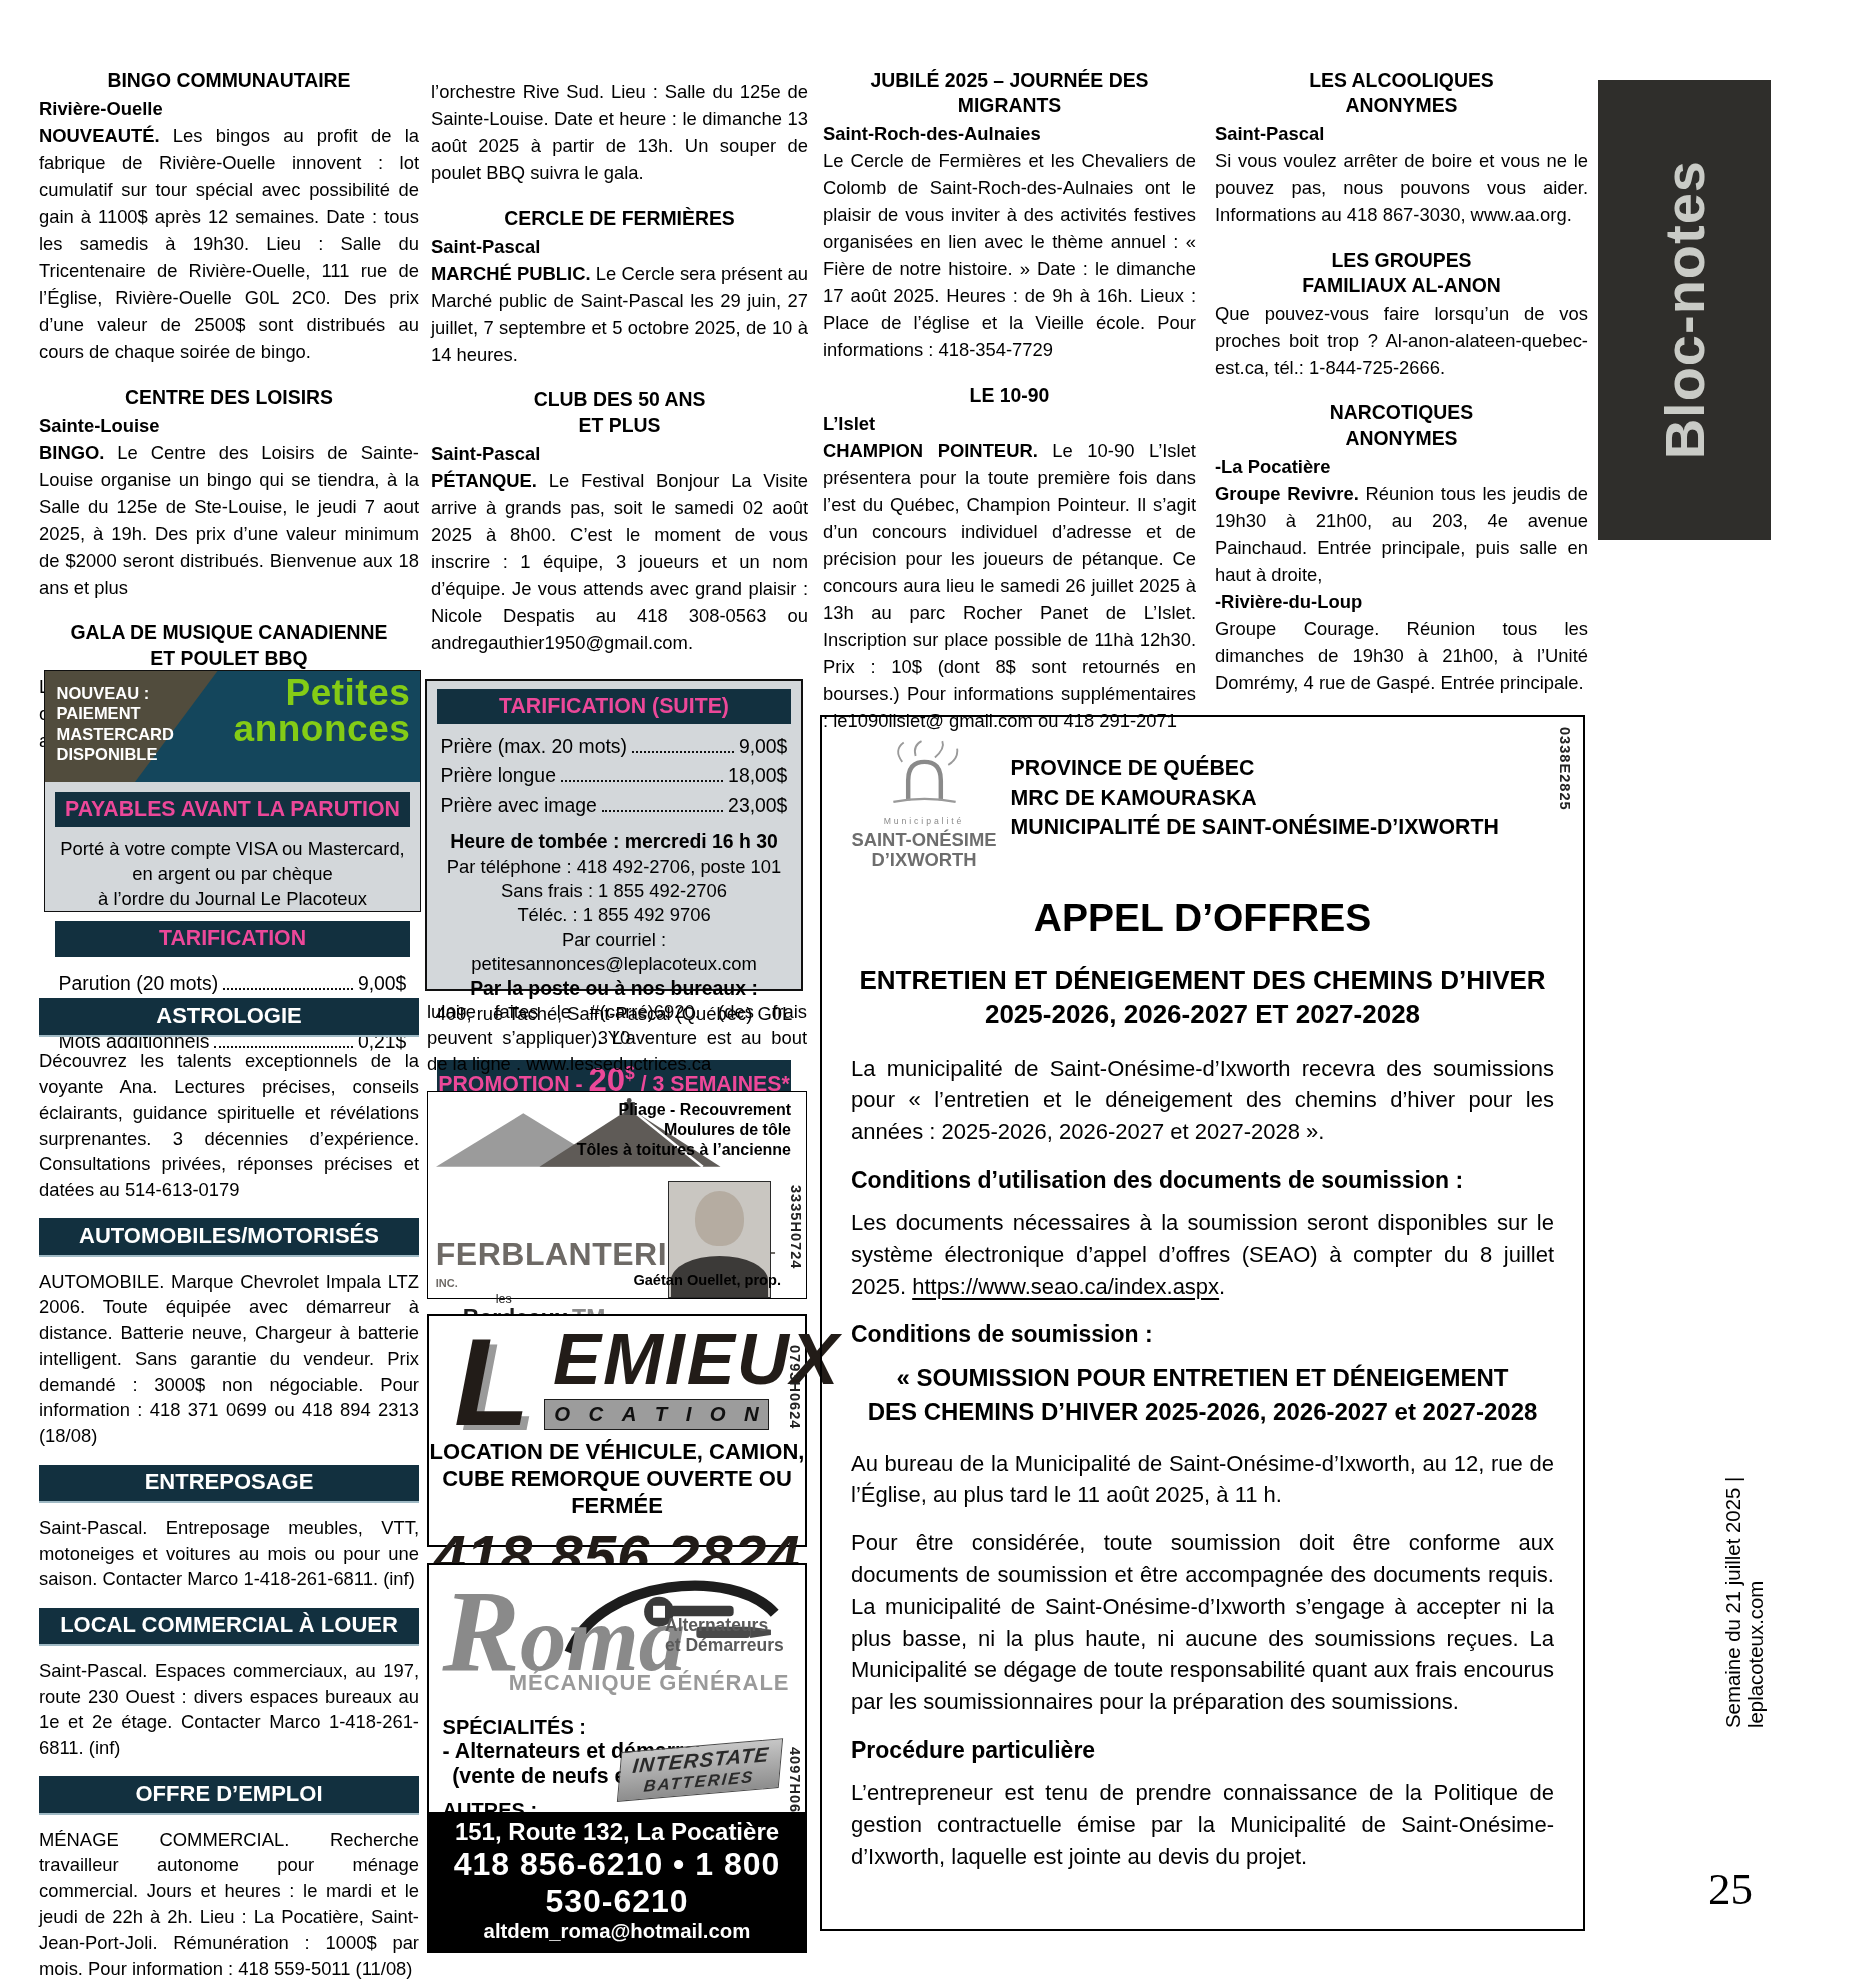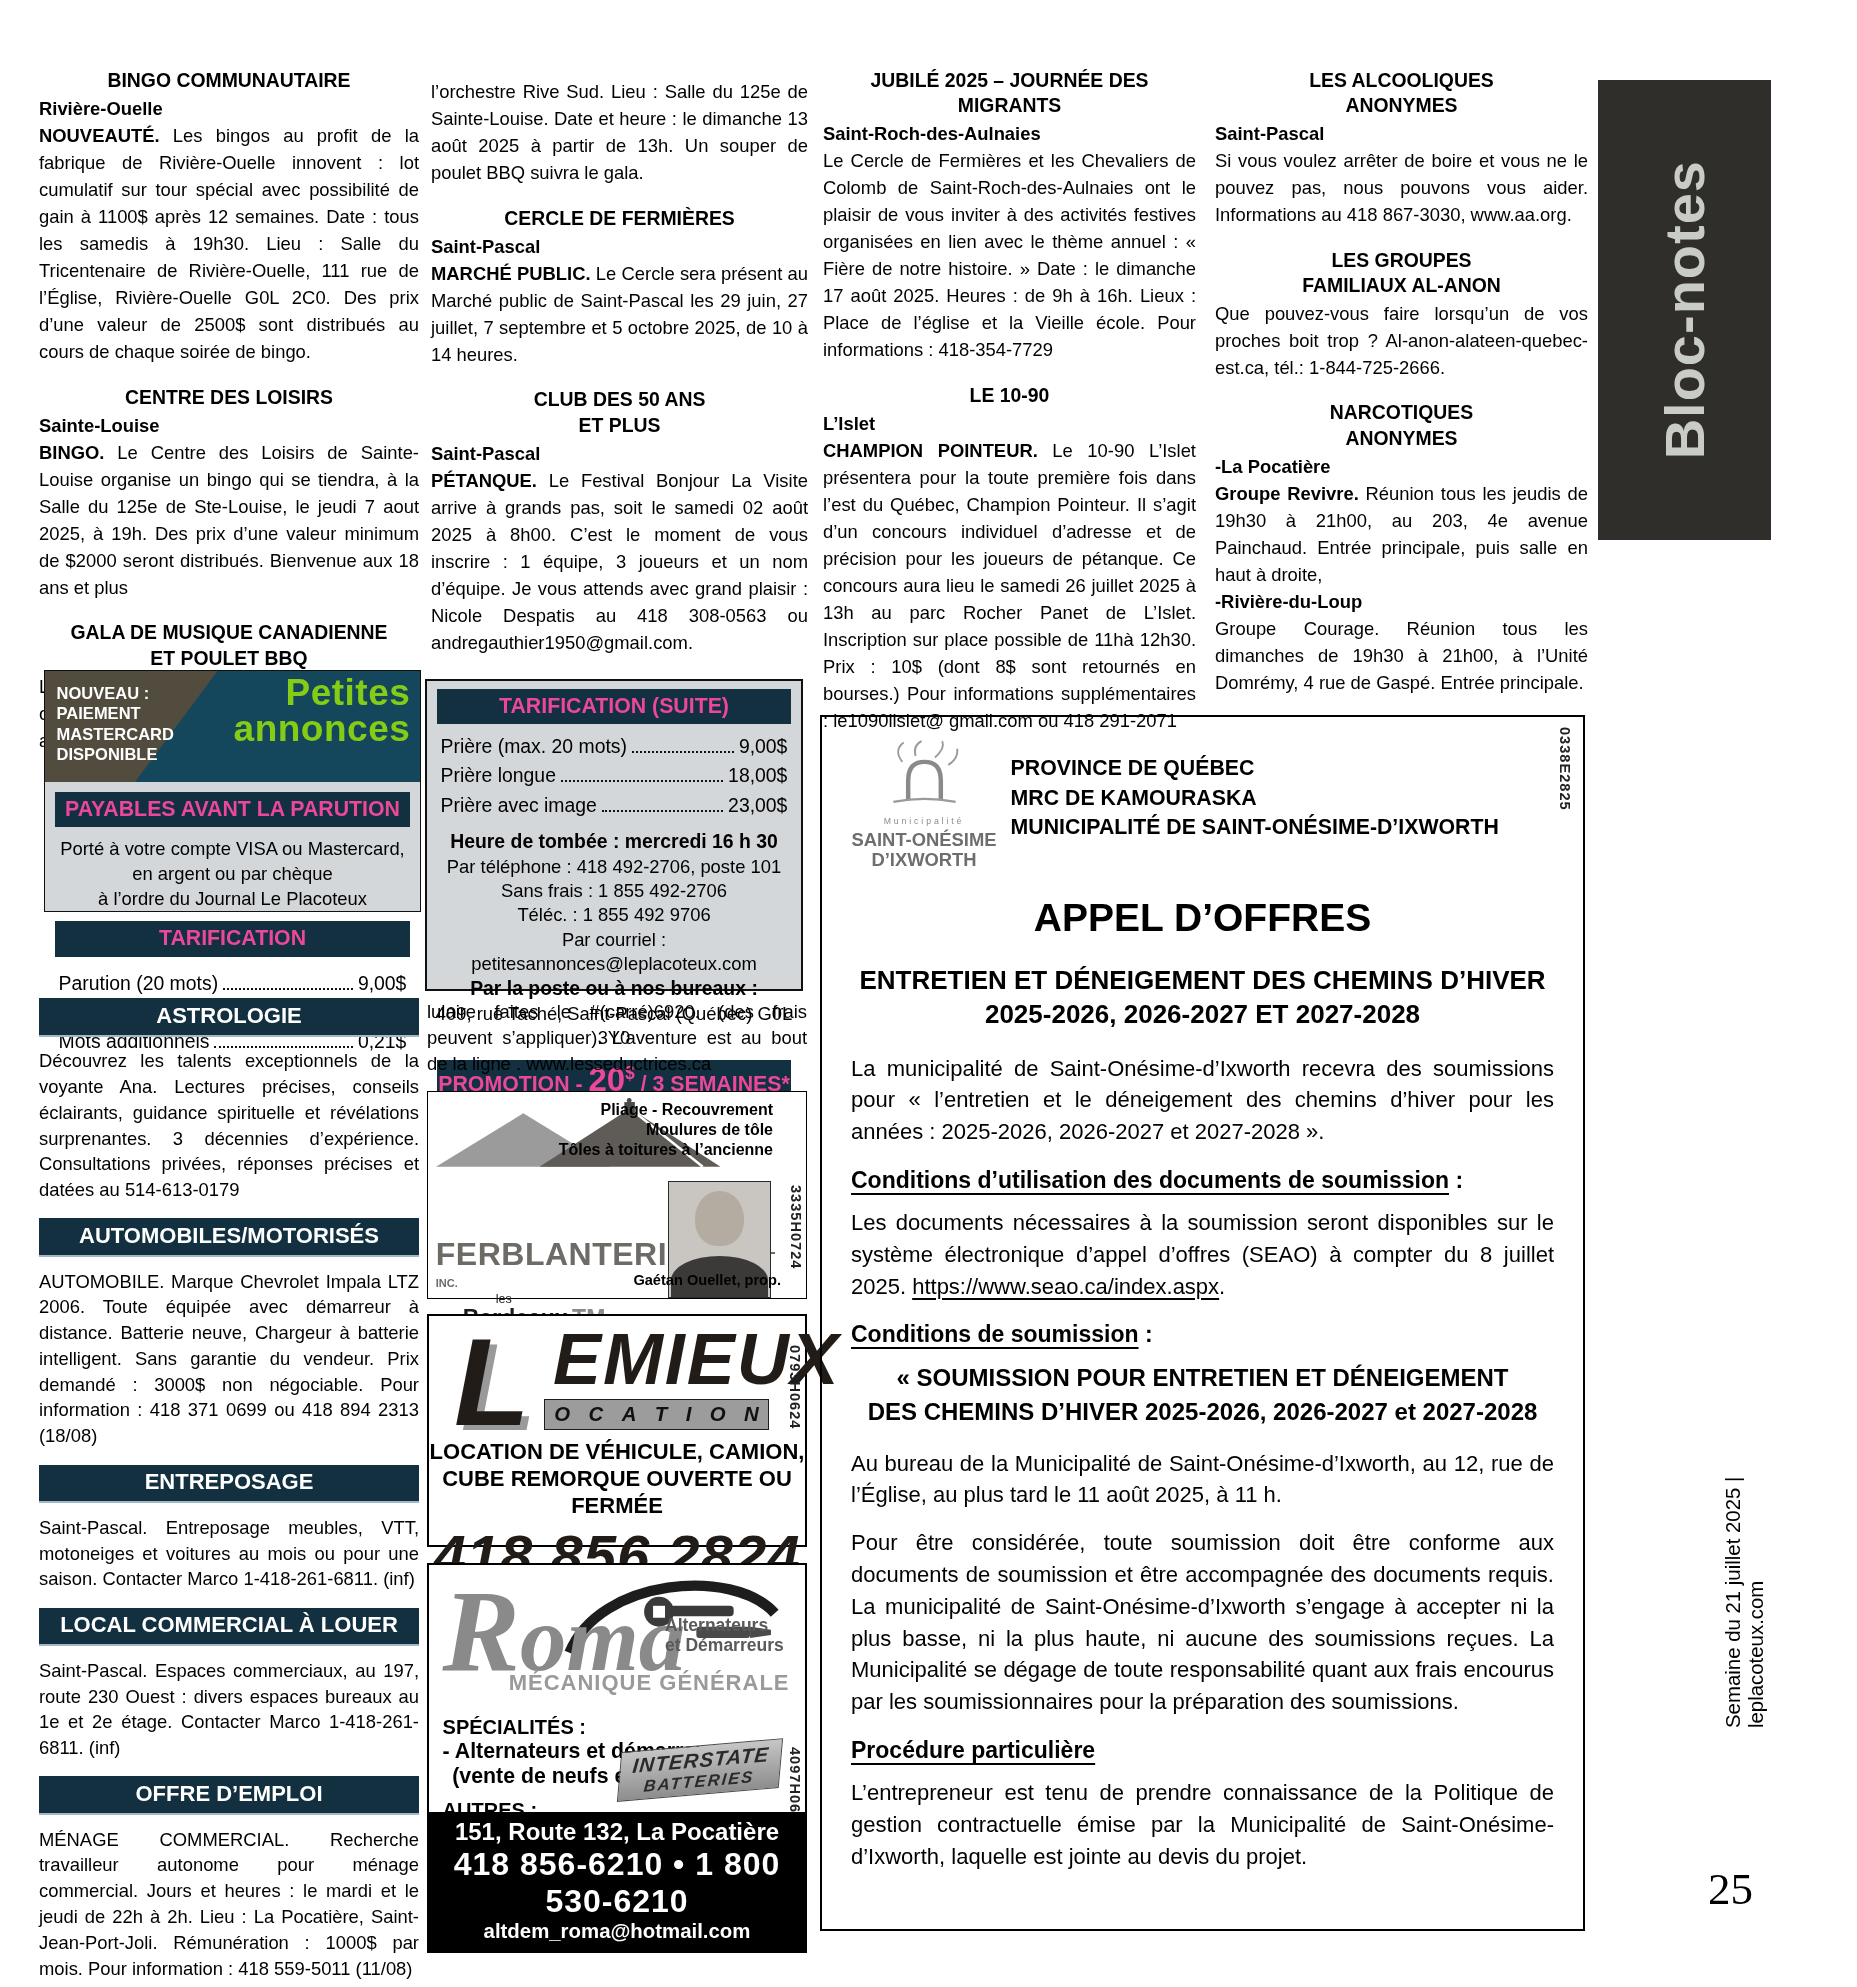--- a/index.html
+++ b/index.html
@@ -45,21 +45,21 @@
   .cbar{background:#12303f;color:#fff;font-weight:bold;text-align:center;font-size:22px;
         padding:4.9px 0 5.8px;border-bottom:2.9px solid #9fb9c4;}
   .ctext{font-size:18.4px;line-height:1.4;text-align:justify;margin:11.6px 0 15.5px;}
   
   .midcol{position:absolute;left:427px;top:999px;width:380px;}
   .cont{font-size:18.4px;line-height:1.42;text-align:justify;margin:0 0 13.6px;}
   .adbox{position:relative;border:1.9px solid #000;box-sizing:border-box;background:#fff;}
   .vcode{position:absolute;writing-mode:vertical-rl;font-size:14.6px;font-weight:bold;color:#222;letter-spacing:1px;}
   
   .ferb{height:208px;margin-bottom:15.5px;padding:5.8px 7.8px;}
-  .ferb-services{position:absolute;right:33px;top:7.8px;text-align:right;font-weight:bold;font-size:16px;line-height:1.25;white-space:pre-line;}
+  .ferb-services{position:absolute;right:15px;top:7.8px;text-align:right;font-weight:bold;font-size:16px;line-height:1.25;white-space:pre-line;}
   .ferb-logo{margin-top:58px;color:#6e6a66;}
   .ferb-logo .big{font-size:32px;font-weight:bold;letter-spacing:0.5px;}
   .ferb-logo .mid{font-size:18.4px;font-weight:bold;}
   .ferb-logo .inc{font-size:11px;font-weight:bold;}
   .bard{margin:1.9px 0 0 27px;line-height:1.05;}
   .bard .les{font-size:12.6px;color:#222;margin-left:33px;}
   .bard .bx{font-size:23px;font-weight:800;color:#1c1c1c;}
   .bard .tm{color:#8a8a8a;}
   .bard .rev{font-size:12.6px;letter-spacing:4.9px;color:#444;}
   .ferb-tel{font-size:17.5px;font-weight:bold;line-height:1.25;margin-top:3.9px;}
@@ -103,21 +103,21 @@
          box-sizing:border-box;padding:21.3px 29px;font-size:22px;line-height:1.45;}
   .appel p{margin:0 0 15.5px;text-align:justify;}
   .ap-head{display:flex;gap:13.6px;}
   .ap-logo{width:146px;text-align:center;color:#7c7c7c;flex-shrink:0;}
   .ap-logo .mun{font-size:8.7px;letter-spacing:2.9px;color:#8a8a8a;margin-top:-1.9px;}
   .ap-logo .nm{font-weight:800;font-size:18.4px;line-height:1.1;color:#6e6e6e;white-space:pre-line;margin-top:1.9px;}
   .ap-head .txt{font-weight:bold;font-size:21.3px;line-height:1.4;padding-top:15.5px;}
   .ap-title{text-align:center;font-weight:bold;font-size:39px;margin:19.4px 0 17.5px;}
   .ap-sub{text-align:center;font-weight:bold;font-size:26px;line-height:1.3;white-space:pre-line;margin-bottom:21.3px;}
   .ap-h{font-weight:bold;font-size:23px;margin:3.9px 0 9.7px;}
-  .ap-h .u{text-decoration:underline;text-decoration-thickness:1.9px;text-underline-offset:4.9px;}
+  .ap-h .u{text-decoration-thickness:1.9px;text-underline-offset:4.9px;}
   .ap-mention{text-align:center;font-weight:bold;font-size:24px;line-height:1.4;white-space:pre-line;margin:3.9px 0 19.4px;}
   .ap-link{text-decoration:underline;text-underline-offset:3.9px;}
   .ap-code{top:9.7px;right:7.8px;}
   
   .edition{position:absolute;left:1725px;top:1388px;height:340px;width:39px;display:flex;align-items:center;justify-content:center;}
   .edition .label{font-size:20.4px;color:#000;}
   .pnum{position:absolute;left:1708px;top:1863px;font-family:"Liberation Serif",serif;font-size:45px;}
 </style>
 </head>
 <body>

